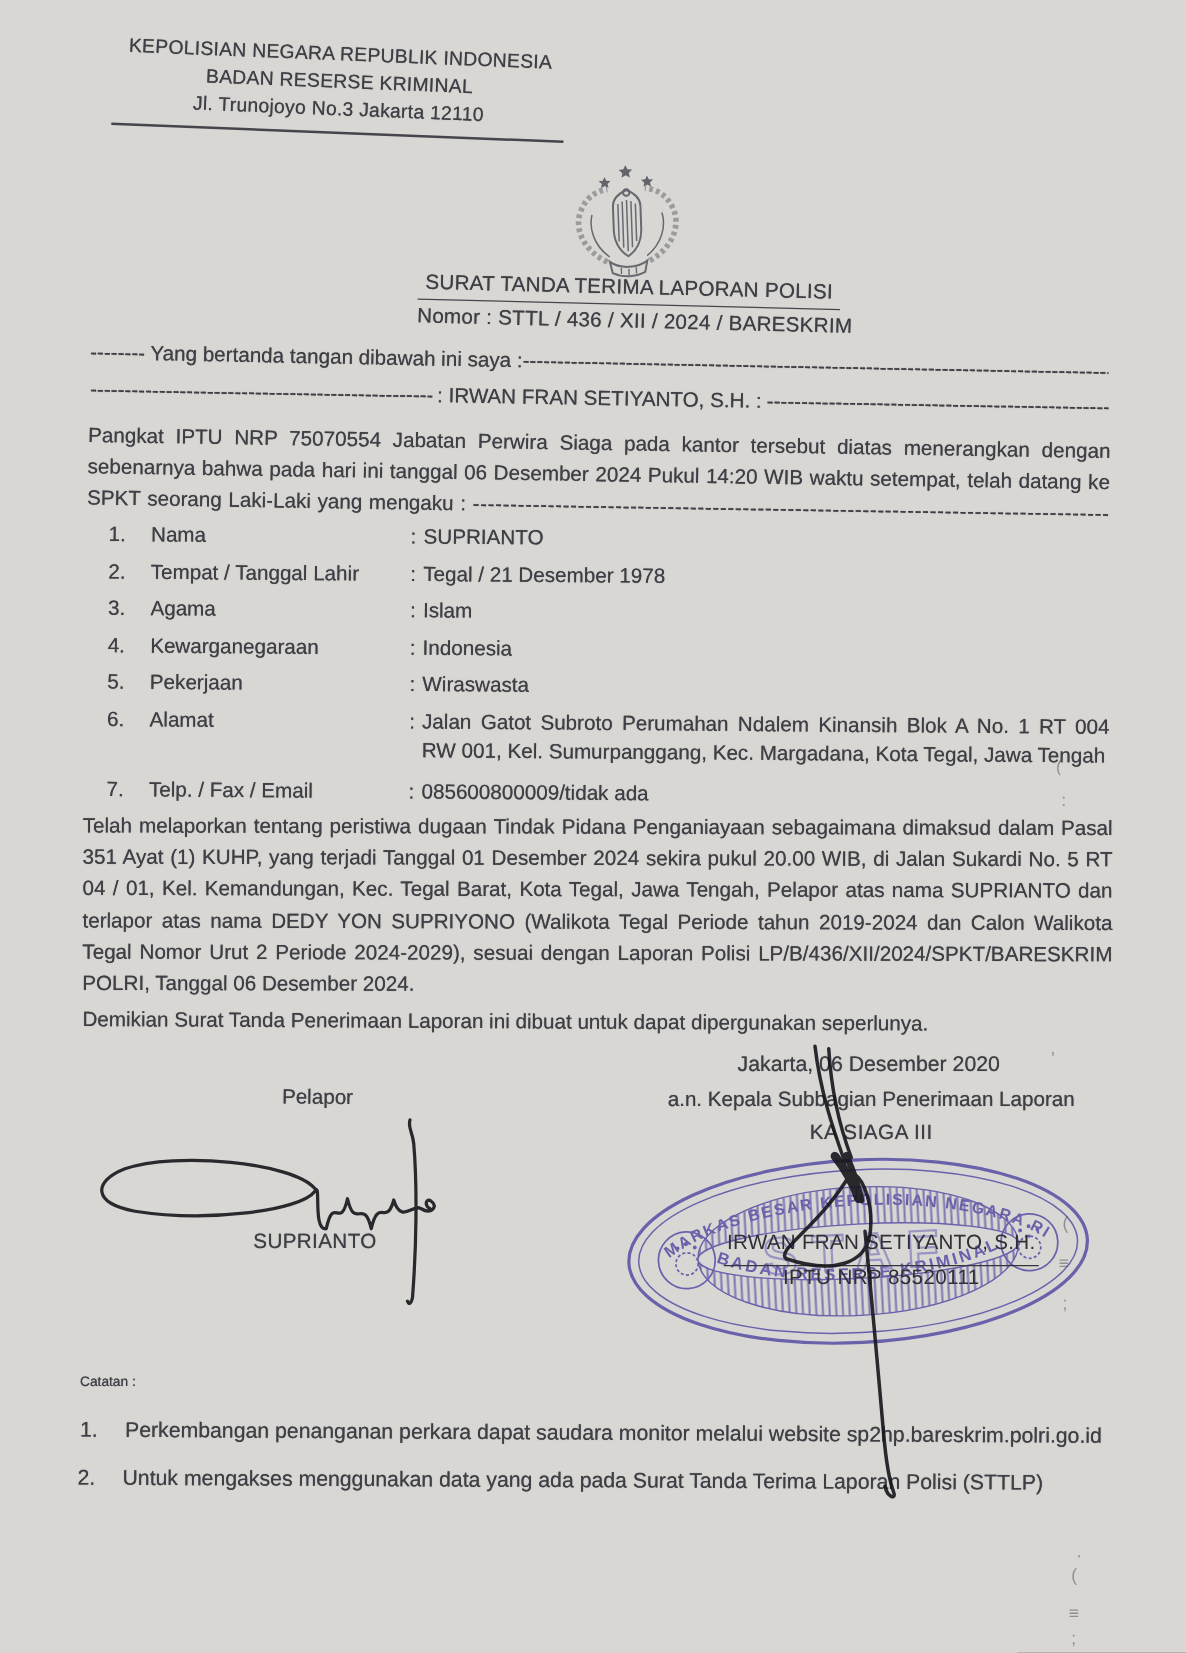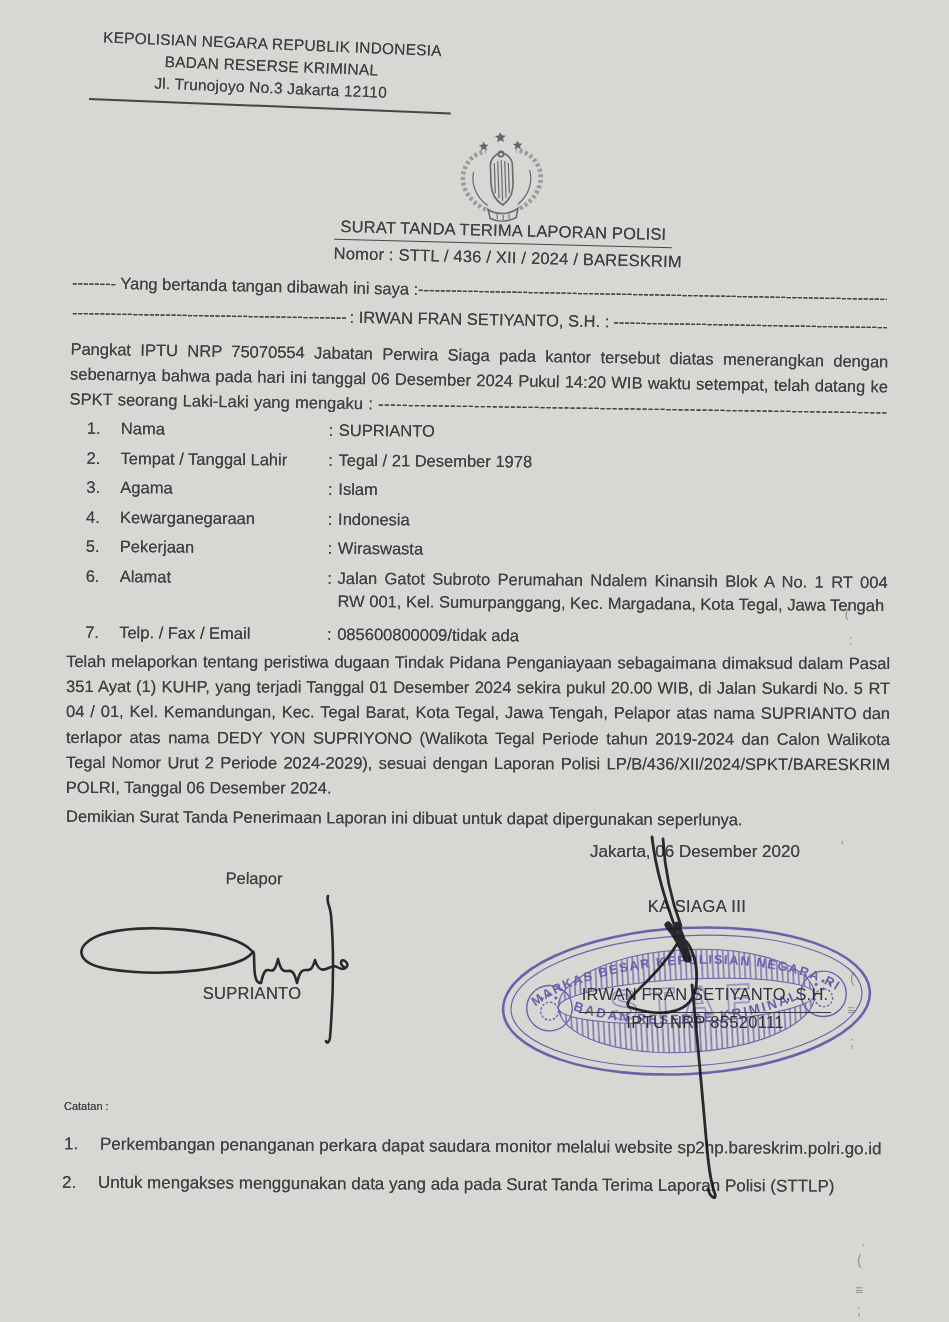--- a/index.html
+++ b/index.html
@@ -154,20 +154,21 @@
     </div>
   </div>
 
   <div class="abs p2 para justify txt">Telah melaporkan tentang peristiwa dugaan Tindak Pidana Penganiayaan sebagaimana dimaksud dalam Pasal 351 Ayat (1) KUHP, yang terjadi Tanggal 01 Desember 2024 sekira pukul 20.00 WIB, di Jalan Sukardi No. 5 RT 04 / 01, Kel. Kemandungan, Kec. Tegal Barat, Kota Tegal, Jawa Tengah, Pelapor atas nama SUPRIANTO dan terlapor atas nama DEDY YON SUPRIYONO (Walikota Tegal Periode tahun 2019-2024 dan Calon Walikota Tegal Nomor Urut 2 Periode 2024-2029), sesuai dengan Laporan Polisi LP/B/436/XII/2024/SPKT/BARESKRIM POLRI, Tanggal 06 Desember 2024.</div>
   <div class="abs p3 para txt">Demikian Surat Tanda Penerimaan Laporan ini dibuat untuk dapat dipergunakan seperlunya.</div>
 
   <div class="abs pelapor center sig-label txt">Pelapor</div>
   <div class="abs suprianto center txt">SUPRIANTO</div>
 
   <div class="abs dateline center txt">Jakarta, 06 Desember 2020</div>
+  <div class="abs anline center txt">a.n. Kepala Subbagian Penerimaan Laporan</div>
   <div class="abs kasiaga center txt">KA SIAGA III</div>
 
   <div class="abs stampbox">
     <svg width="385" height="162" viewBox="0 0 390 158">
       <defs>
         <pattern id="hatch" width="5.4" height="8" patternUnits="userSpaceOnUse">
           <line x1="2" y1="0" x2="2" y2="8" stroke="#5b51a6" stroke-width="1.7" opacity="0.8"></line>
         </pattern>
         <path id="topArc" d="M 26 94 A 172 64 0 0 1 364 94" fill="none"></path>
         <path id="botArc" d="M 44 58 A 158 62 0 0 0 346 58" fill="none"></path>

